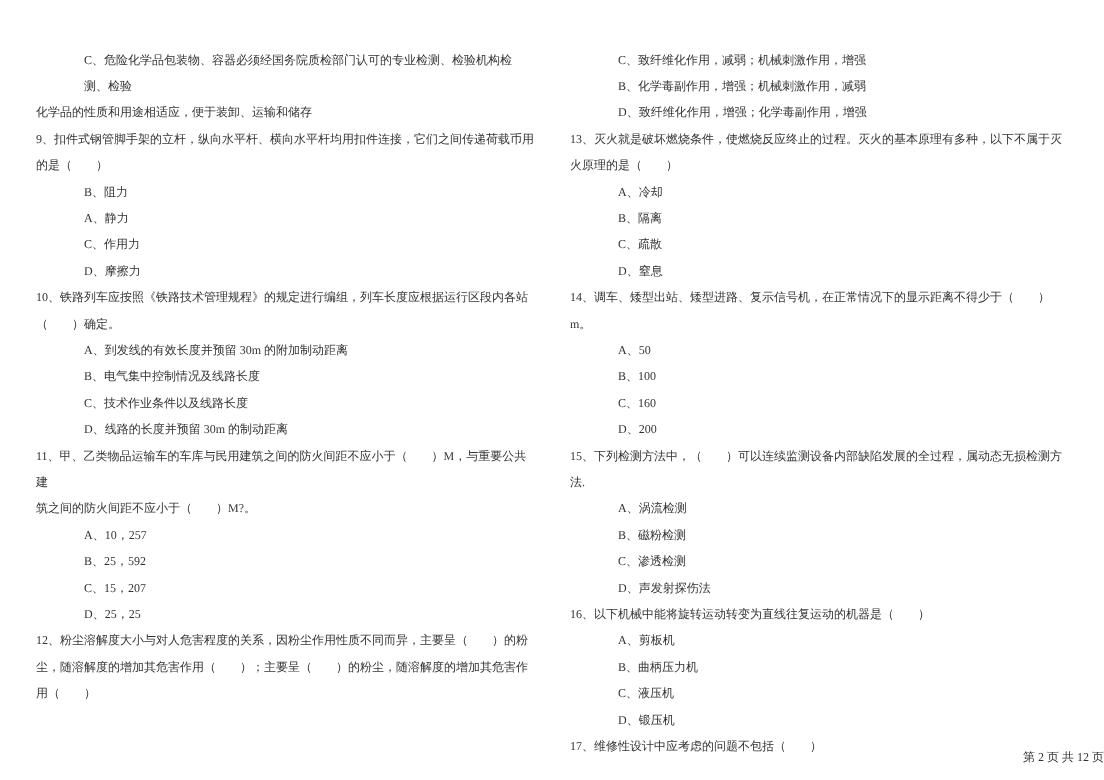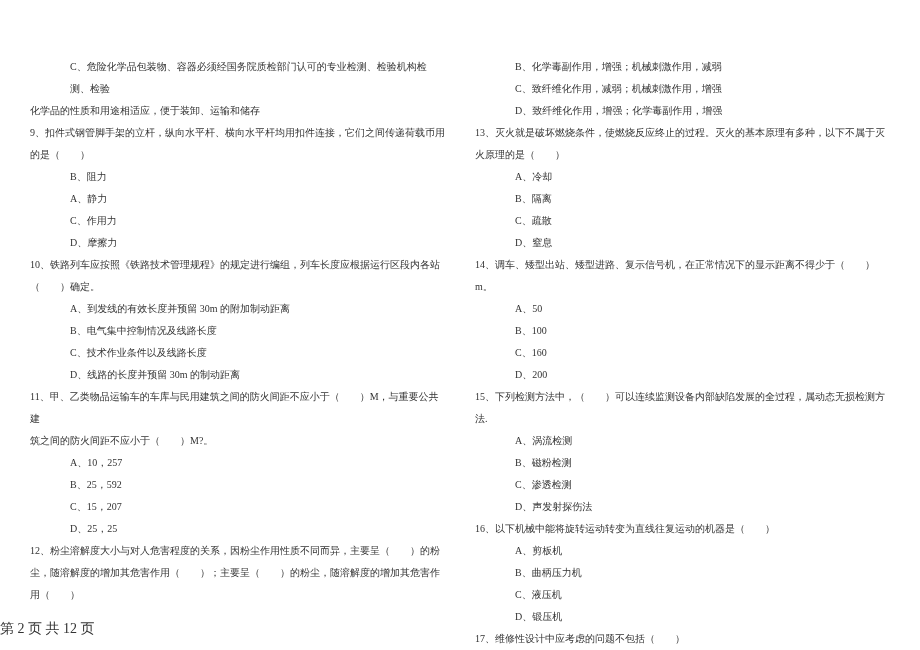--- a/index.html
+++ b/index.html
@@ -14,39 +14,38 @@
       font-family: "SimSun", "宋体", serif;
       font-size: 10px;
       color: #333;
       position: relative;
       padding: 40px 30px 20px 30px;
     }
     .page-content {
       display: flex;
       gap: 30px;
       height: 580px;
-      margin-top: 16px;
     }
     .column {
       flex: 1;
       line-height: 2.2;
     }
     .option {
       padding-left: 40px;
     }
     .question {
       padding-left: 0;
     }
     .footer {
       position: absolute;
       bottom: 12px;
       left: 0;
       right: 0;
-      text-align: left;
-      font-size: 14px;
+      text-align: right;
+      font-size: 10px;
       color: #333;
     }
   </style>
 </head>
 <body>
 
 <div class="page-content">
   <div class="column" id="left-col">
       <div class="option">C、危险化学品包装物、容器必须经国务院质检部门认可的专业检测、检验机构检测、检验</div>
       <div class="question">化学品的性质和用途相适应，便于装卸、运输和储存</div>
@@ -66,22 +65,22 @@
       <div class="question">筑之间的防火间距不应小于（　　）M?。</div>
       <div class="option">A、10，257</div>
       <div class="option">B、25，592</div>
       <div class="option">C、15，207</div>
       <div class="option">D、25，25</div>
       <div class="question">12、粉尘溶解度大小与对人危害程度的关系，因粉尘作用性质不同而异，主要呈（　　）的粉</div>
       <div class="question">尘，随溶解度的增加其危害作用（　　）；主要呈（　　）的粉尘，随溶解度的增加其危害作</div>
       <div class="question">用（　　）</div>
     </div>
   <div class="column" id="right-col">
+      <div class="option">C、致纤维化作用，减弱；机械刺激作用，增强</div>
       <div class="option">B、化学毒副作用，增强；机械刺激作用，减弱</div>
-      <div class="option">C、致纤维化作用，减弱；机械刺激作用，增强</div>
       <div class="option">D、致纤维化作用，增强；化学毒副作用，增强</div>
       <div class="question">13、灭火就是破坏燃烧条件，使燃烧反应终止的过程。灭火的基本原理有多种，以下不属于灭</div>
       <div class="question">火原理的是（　　）</div>
       <div class="option">A、冷却</div>
       <div class="option">B、隔离</div>
       <div class="option">C、疏散</div>
       <div class="option">D、窒息</div>
       <div class="question">14、调车、矮型出站、矮型进路、复示信号机，在正常情况下的显示距离不得少于（　　）m。</div>
       <div class="option">A、50</div>
       <div class="option">B、100</div>

